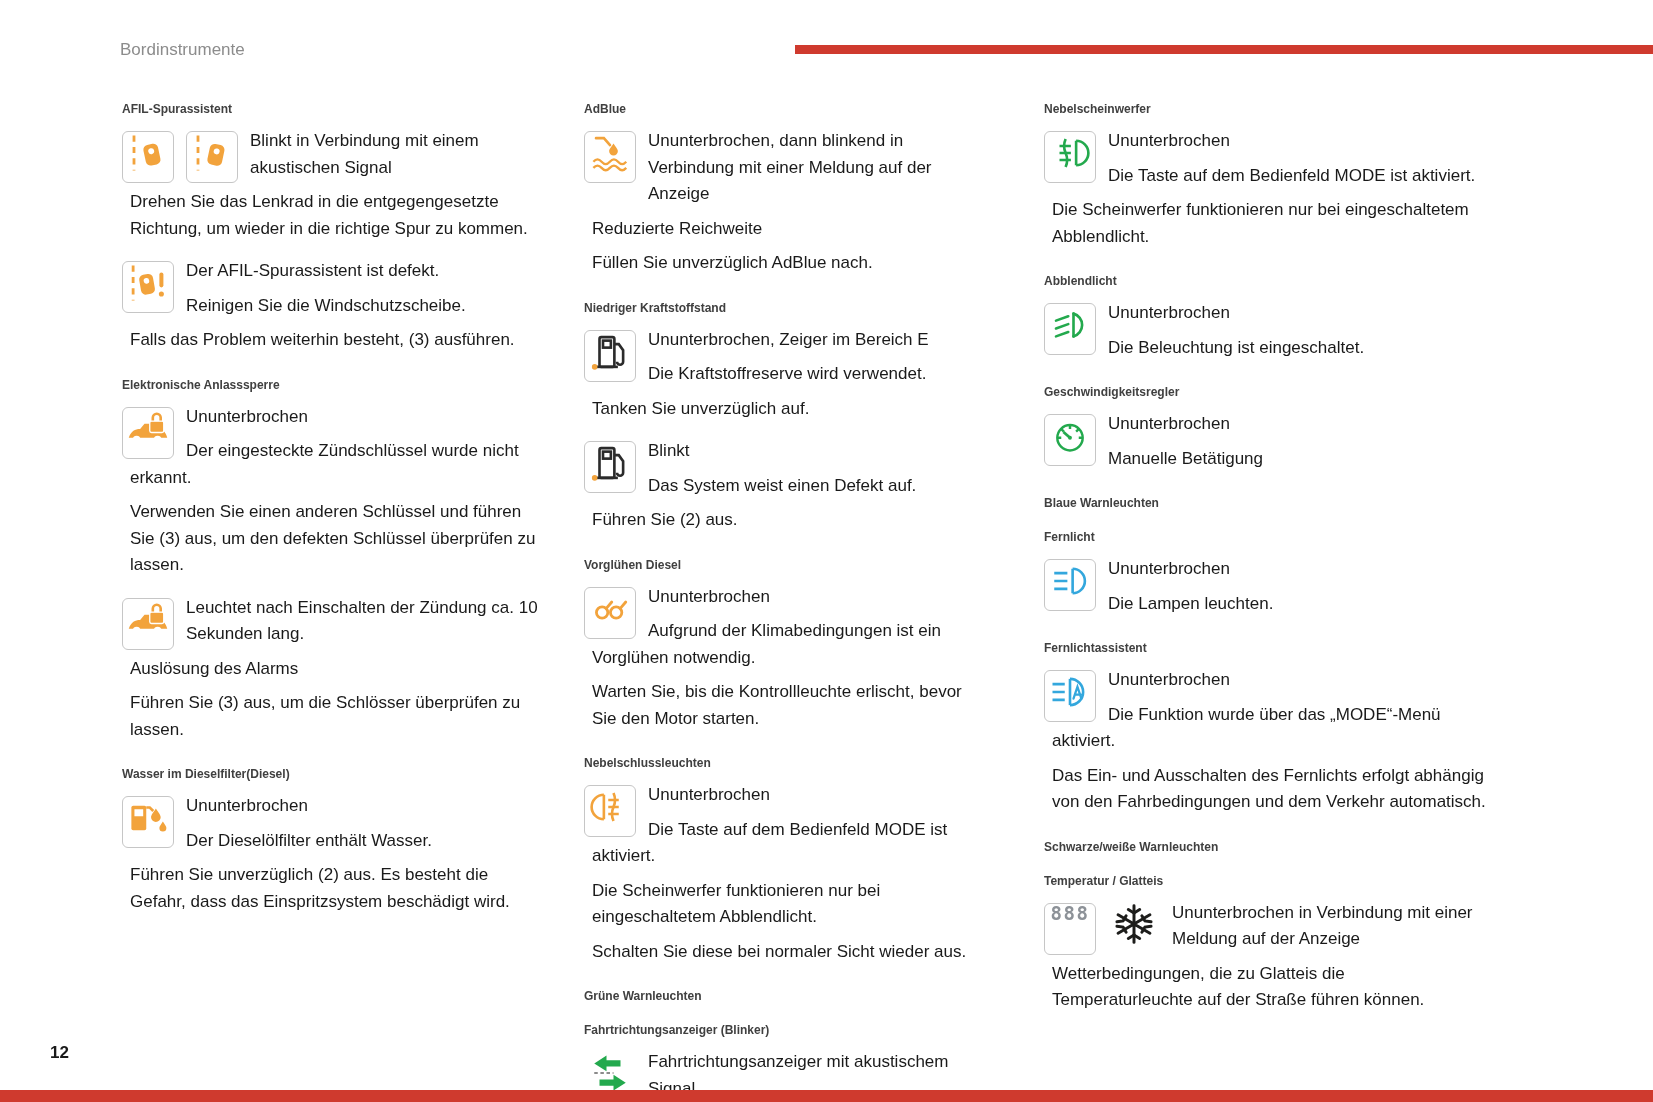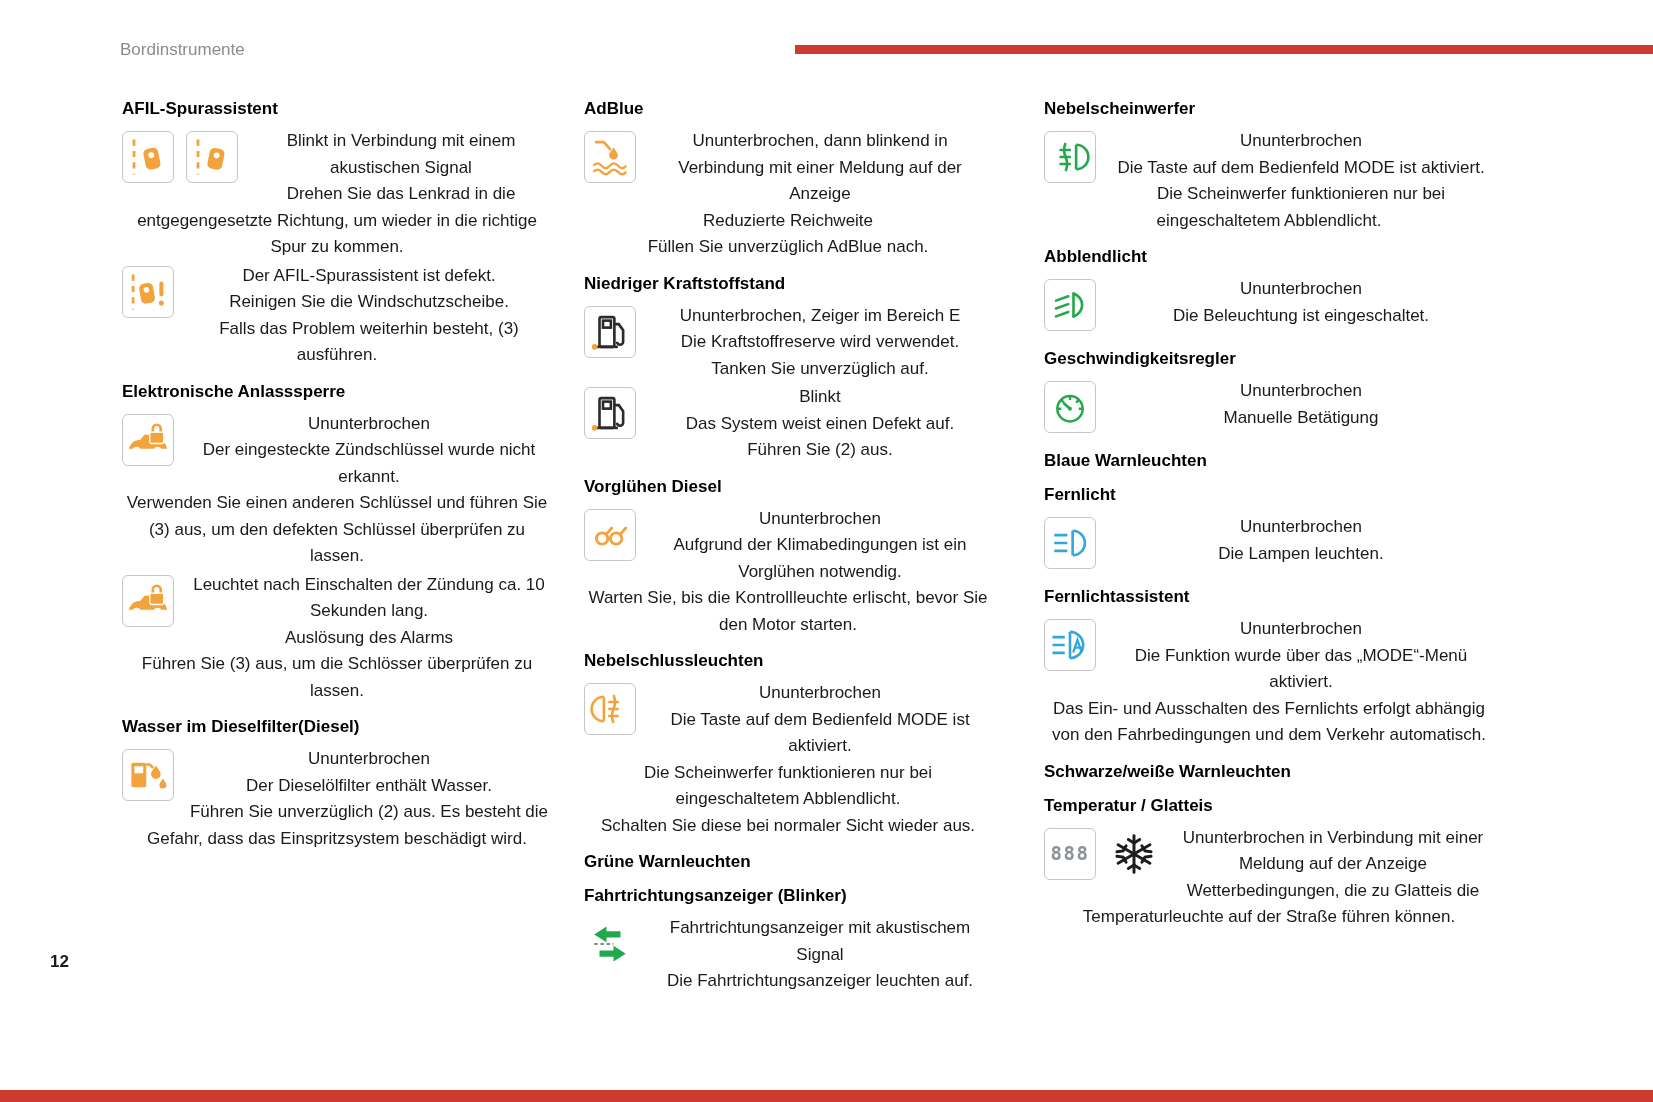--- a/index.html
+++ b/index.html
@@ -4,41 +4,41 @@
 <style>
   html,body{margin:0;padding:0;}
   body{
     width:1653px;height:1102px;position:relative;overflow:hidden;
     background:#ffffff;color:#1a1a1a;
     font-family:"Liberation Sans",sans-serif;
   }
   .header-title{position:absolute;left:120px;top:40px;font-size:17px;color:#8c8c8c;}
   .top-bar{position:absolute;left:795px;right:0;top:45px;height:9px;}
   .bottom-bar{position:absolute;left:0;right:0;bottom:0;height:12px;}
-  .page-number{position:absolute;left:50px;top:952px;font-size:17px;font-weight:bold;}
+  .page-number{position:absolute;left:50px;top:1043px;font-size:17px;font-weight:bold;}
   .columns{position:absolute;left:122px;top:94px;display:flex;}
   .column{flex:0 0 auto;}
   .column-1{width:430px;margin-right:32px;}
   .column-2{width:408px;margin-right:52px;}
   .column-3{width:450px;}
-  h3.heading{font-size:17px;line-height:22px;font-weight:bold;margin:12px 0 8px;color:#000000;}
+  h3.heading{font-size:12px;line-height:22px;font-weight:bold;margin:12px 0 8px;color:#404040;}
   .column > h3.heading:first-child{margin-top:4px;}
   .item{margin-bottom:2px;}
   .item::after{content:"";display:block;clear:both;}
   .icon-box{
     float:left;width:52px;height:52px;margin:3px 12px 5px 0;
-    display:flex;align-items:center;justify-content:center;box-sizing:border-box;
+    display:flex;justify-content:center;box-sizing:border-box;
   }
   .icon-box.boxed{border:1.5px solid #c6c6c6;border-radius:6px;background:#fff;}
   .icon-box svg{width:42px;height:42px;display:block;}
   .seven-seg{
     font-family:"DejaVu Sans Mono",monospace;font-size:19px;font-weight:bold;
     letter-spacing:1.5px;line-height:1;
   }
-  p.para{margin:0;font-size:17px;line-height:26.5px;text-align:center;}
+  p.para{margin:8px;font-size:17px;line-height:26.5px;}
 </style>
 </head>
 <body>
 
 <div class="sheet">
   <span class="header-title">Bordinstrumente</span>
   <div class="top-bar" style="background: rgb(207, 58, 46);"></div>
   <main class="columns">
       <div class="column column-1">
         <h3 class="heading">AFIL-Spurassistent</h3>

